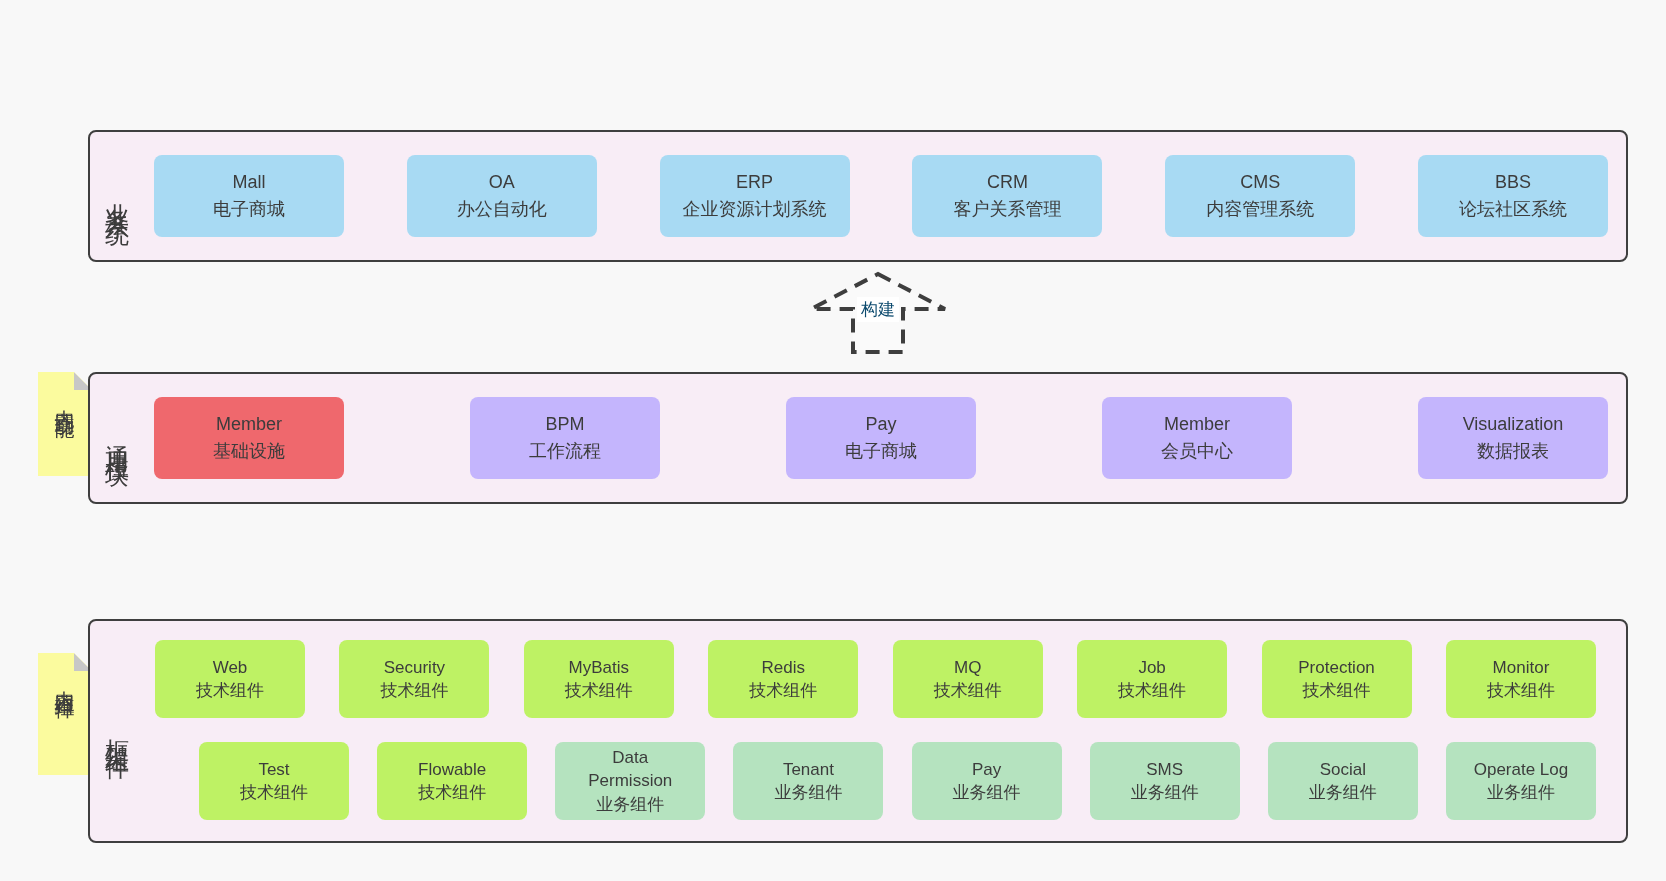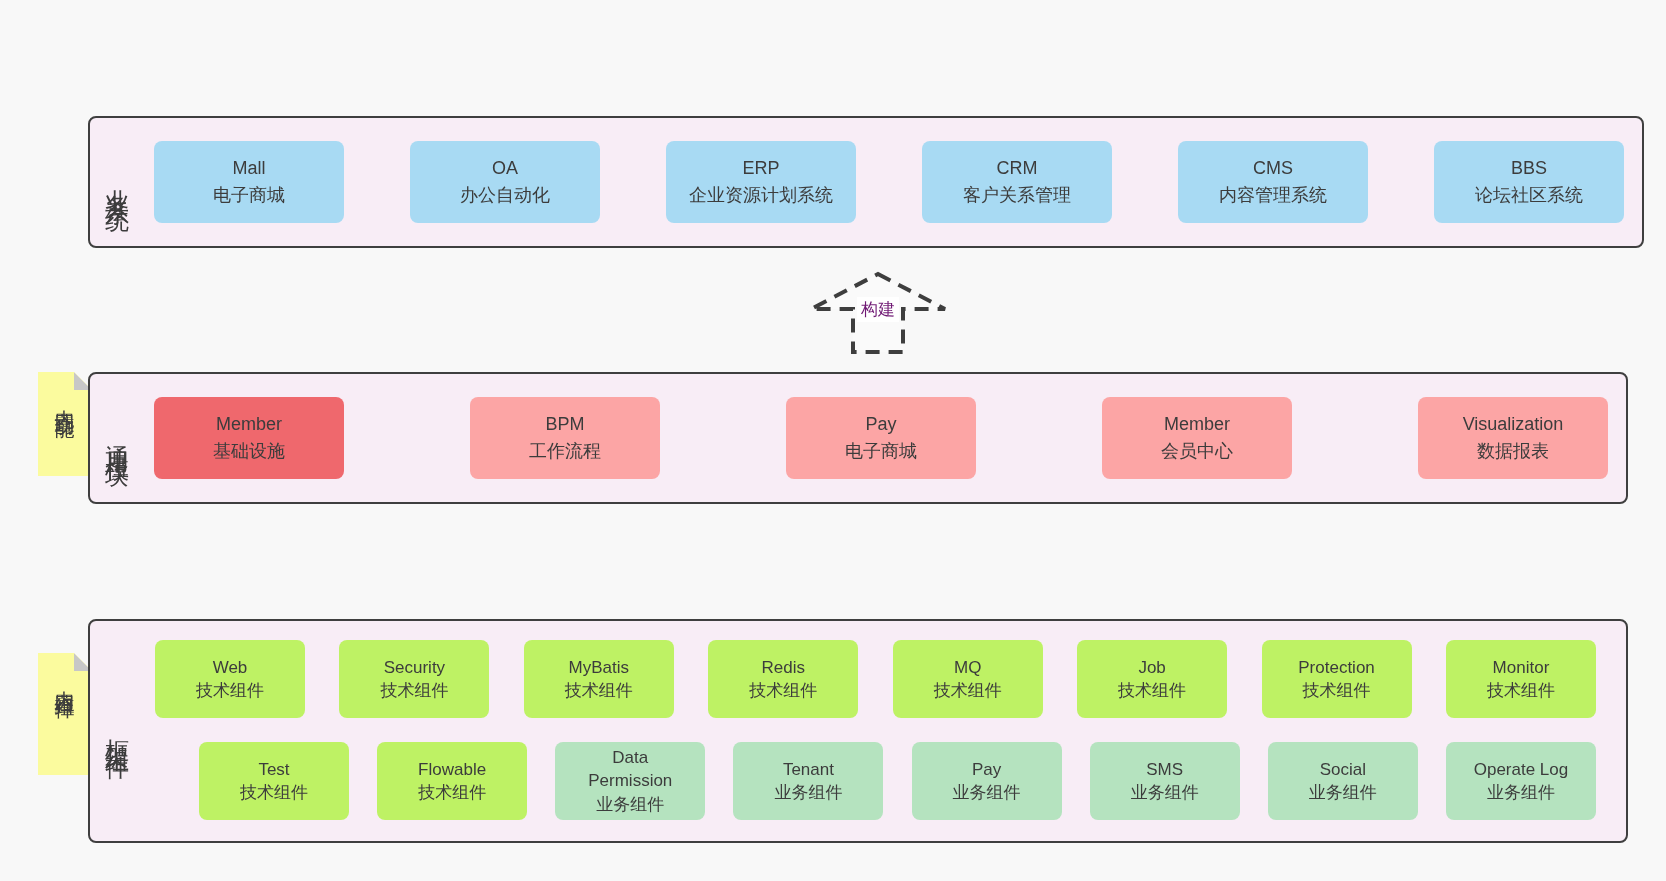--- a/index.html
+++ b/index.html
@@ -7,21 +7,21 @@
     position:relative; width:1666px; height:881px;
     background:#f8f8f8; overflow:hidden;
     font-family:"Liberation Sans","DejaVu Sans",sans-serif;
     color:#3c3c3c;
   }
   .panel{
     position:absolute; left:88px; width:1536px;
     background:#f8edf6; border:2px solid #3f3f3f; border-radius:8px;
     z-index:1;
   }
-  #panel-business{top:116px; height:128px;padding-left:16px;}
+  #panel-business{top:130px; height:128px;}
   #panel-modules {top:372px; height:128px;}
   #panel-components{top:619px; height:220px;}
 
   .vlabel{
     position:absolute; left:15px; top:50%; transform:translateY(-50%);
     writing-mode:vertical-rl; text-orientation:upright;
     font-size:24px; letter-spacing:6px; color:#3c3c3c; line-height:1;
   }
   .row{
     position:absolute; left:64px; right:18px;
@@ -34,21 +34,21 @@
 
   .box{
     display:flex; flex-direction:column; align-items:center; justify-content:center;
     text-align:center; border-radius:8px; color:#3c3c3c;
   }
   .b1{width:190px; height:82px; font-size:18px; line-height:1.5;}
   .b3{width:150px; height:78px; font-size:17px; line-height:1.38;}
   .box .t{white-space:pre-line;}
   .blue  {background:#a8daf3;}
   .red   {background:#ef686d;}
-  .pink  {background:#fca5a5;}
+  .pink  {background:#c4b5fd;}
   .green {background:#bef264;}
   .lgreen{background:#b5e3bf;}
 
   .sticky{
     position:absolute; left:38px; width:54px; background:#fbfb9e; z-index:0;
     clip-path:polygon(0 0, calc(100% - 18px) 0, 100% 18px, 100% 100%, 0 100%);
   }
   #sticky-functions{top:372px; height:104px;}
   #sticky-components{top:653px; height:122px;}
   .sticky .fold{
@@ -65,21 +65,21 @@
   #arrow-build{left:808px; top:271px;}
   #arrow-implement{left:820px; top:518px;}
   .arrow svg{display:block; width:140px; height:84px;}
   .arrow polygon{
     fill:#fafafa; stroke:#3e3e3e; stroke-width:4;
     stroke-dasharray:14 9; stroke-linejoin:miter;
   }
   .alabel{
     position:absolute; left:50%; top:26px; transform:translateX(-50%);
     background:#ffffff; padding:1px 4px; font-size:17px;
-    white-space:nowrap; color:#701a75;
+    white-space:nowrap; color:#0c4a6e;
   }
 </style>
 </head>
 <body>
 
 <div class="canvas">
 
   <div class="sticky" id="sticky-functions">
     <span class="fold"></span>
     <span class="stxt">内置功能</span>

